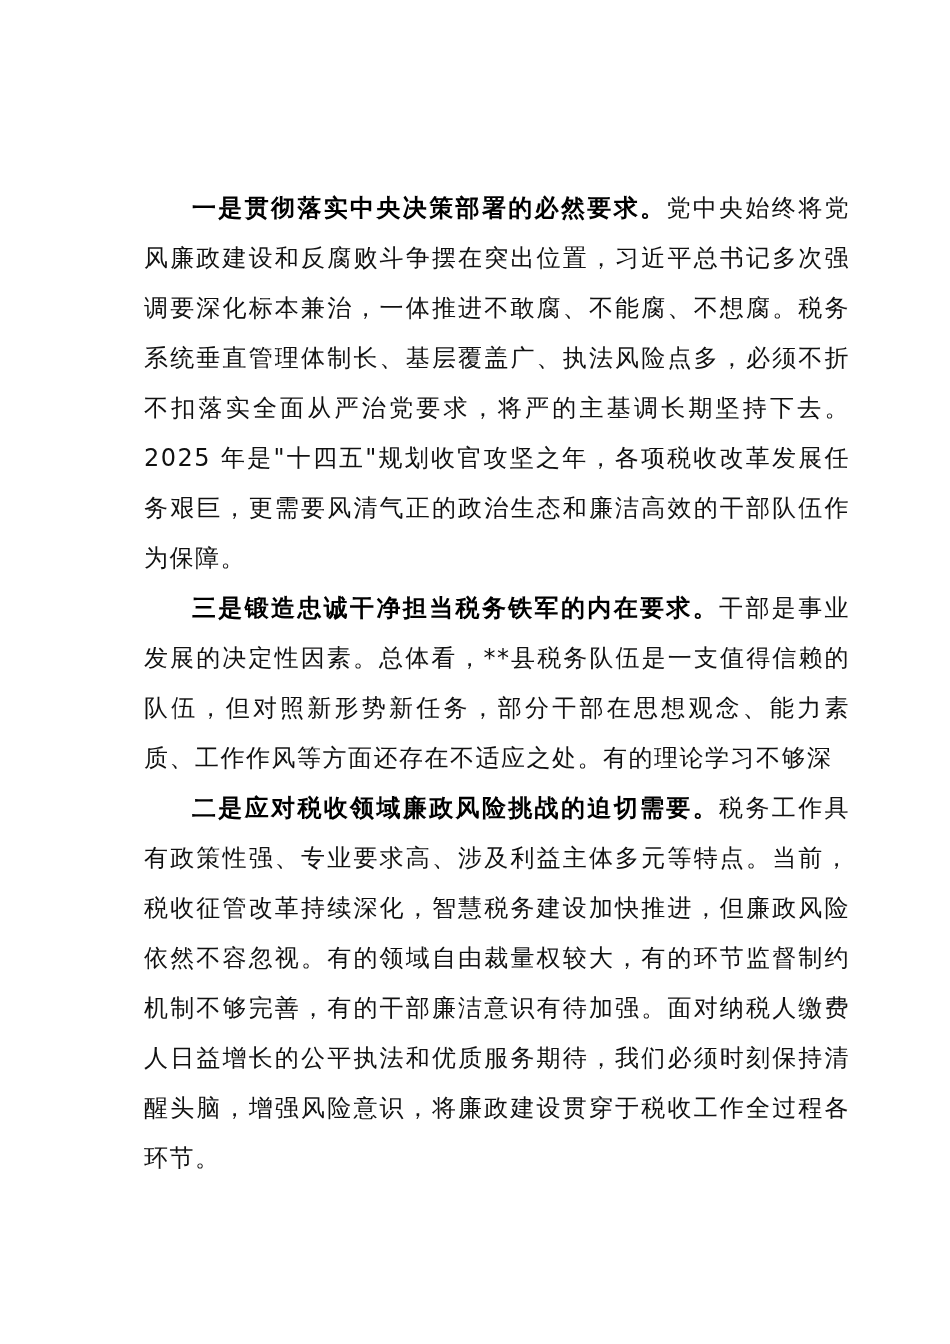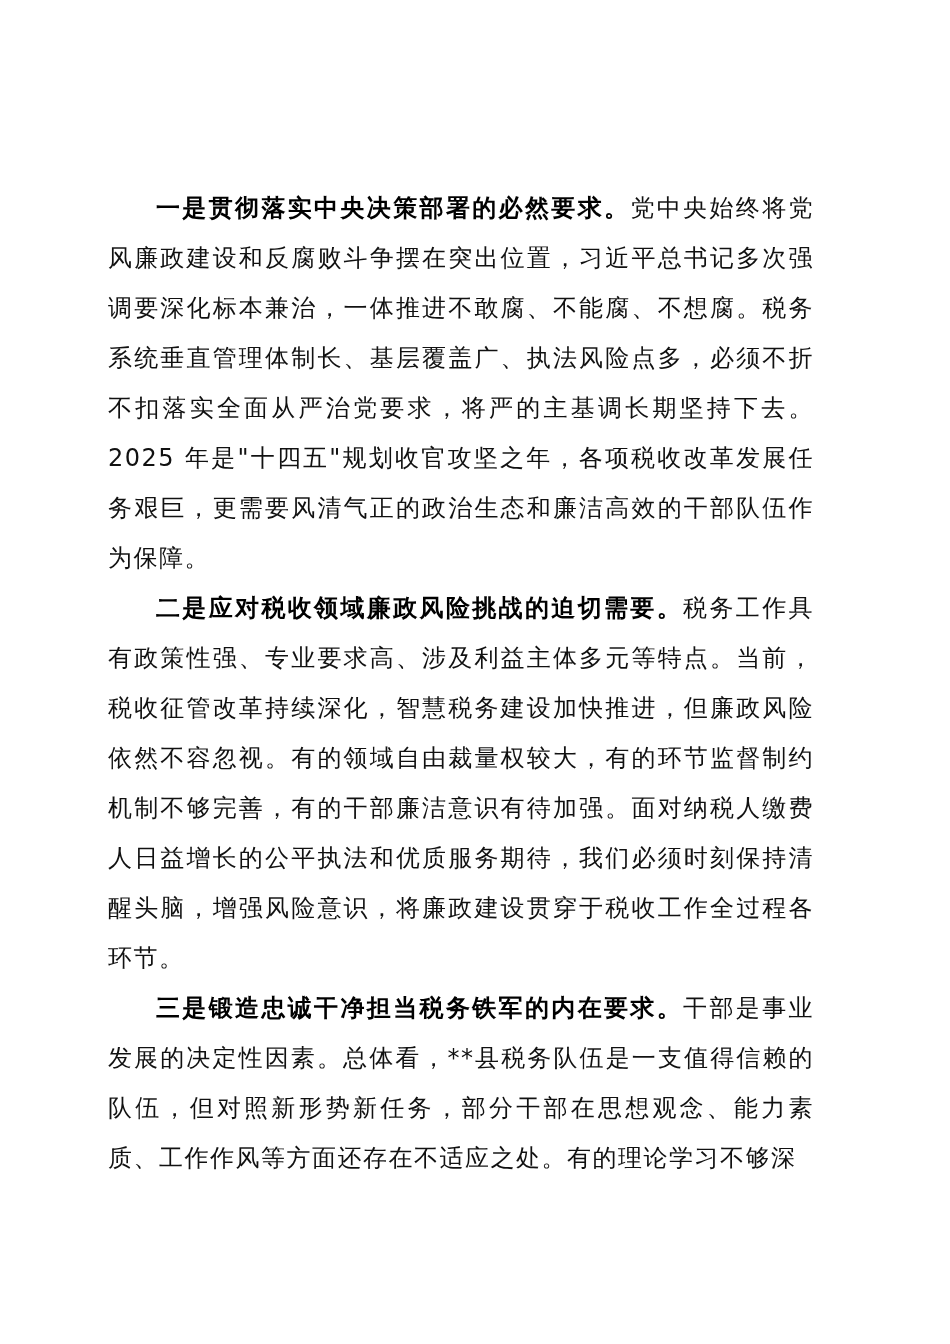--- a/index.html
+++ b/index.html
@@ -8,21 +8,21 @@
       background: #ffffff;
     }
     body {
       width: 950px;
       height: 1344px;
       position: relative;
       overflow: hidden;
     }
     .page {
       position: absolute;
-      left: 108px;
+      left: 144px;
       top: 183px;
       width: 706px;
       font-family: "DejaVu Sans", "Liberation Sans", sans-serif;
       font-size: 24px;
       line-height: 50px;
       color: #111111;
       text-align: justify;
       text-justify: inter-character;
     }
     .para {
@@ -33,15 +33,15 @@
     .lead {
       font-weight: bold;
       color: #000000;
     }
   </style>
 </head>
 <body>
 
 <div class="page">
   <p class="para"><span class="lead">一是贯彻落实中央决策部署的必然要求。</span><span>党中央始终将党风廉政建设和反腐败斗争摆在突出位置，习近平总书记多次强调要深化标本兼治，一体推进不敢腐、不能腐、不想腐。税务系统垂直管理体制长、基层覆盖广、执法风险点多，必须不折不扣落实全面从严治党要求，将严的主基调长期坚持下去。2025 年是"十四五"规划收官攻坚之年，各项税收改革发展任务艰巨，更需要风清气正的政治生态和廉洁高效的干部队伍作为保障。</span></p>
+  <p class="para"><span class="lead">三是锻造忠诚干净担当税务铁军的内在要求。</span><span>干部是事业发展的决定性因素。总体看，**县税务队伍是一支值得信赖的队伍，但对照新形势新任务，部分干部在思想观念、能力素质、工作作风等方面还存在不适应之处。有的理论学习不够深</span></p>
   <p class="para"><span class="lead">二是应对税收领域廉政风险挑战的迫切需要。</span><span>税务工作具有政策性强、专业要求高、涉及利益主体多元等特点。当前，税收征管改革持续深化，智慧税务建设加快推进，但廉政风险依然不容忽视。有的领域自由裁量权较大，有的环节监督制约机制不够完善，有的干部廉洁意识有待加强。面对纳税人缴费人日益增长的公平执法和优质服务期待，我们必须时刻保持清醒头脑，增强风险意识，将廉政建设贯穿于税收工作全过程各环节。</span></p>
-  <p class="para"><span class="lead">三是锻造忠诚干净担当税务铁军的内在要求。</span><span>干部是事业发展的决定性因素。总体看，**县税务队伍是一支值得信赖的队伍，但对照新形势新任务，部分干部在思想观念、能力素质、工作作风等方面还存在不适应之处。有的理论学习不够深</span></p>
 </div>
 
 </body></html>

